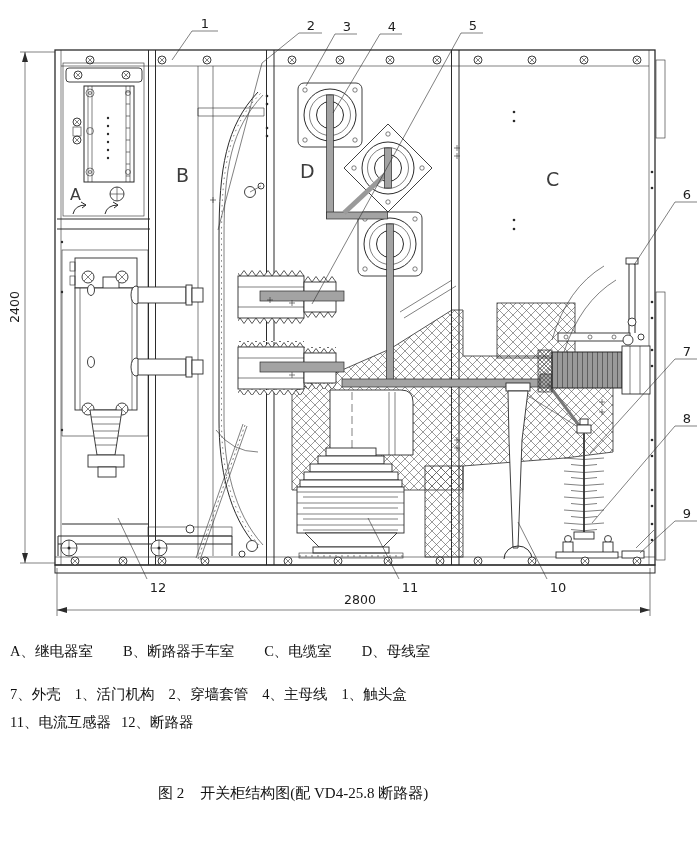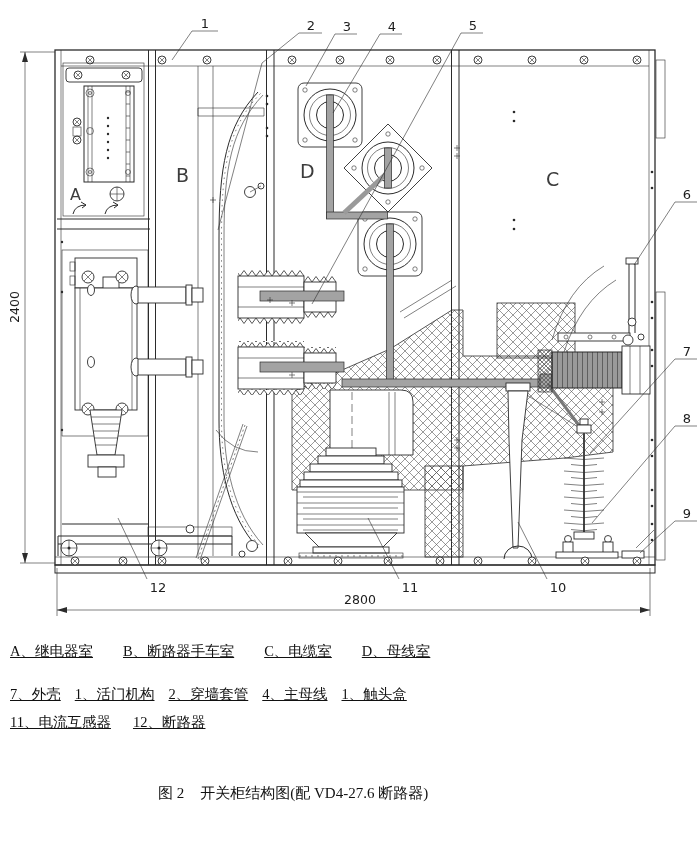--- a/index.html
+++ b/index.html
@@ -10,24 +10,24 @@
   svg .t{stroke:#2b2b2b;stroke-width:0.6;fill:none;}
   svg .w{fill:#ffffff;stroke:#2b2b2b;stroke-width:0.9;}
   svg .g{fill:#a3a3a3;stroke:#2b2b2b;stroke-width:0.7;}
   svg .h{fill:url(#xh);stroke:#2b2b2b;stroke-width:0.8;}
   svg .dk{fill:#2b2b2b;stroke:none;}
   svg text{user-select:none;}
   svg .room{font:19px "DejaVu Sans",sans-serif;fill:#3c3c3c;}
   svg .rooma{font:16px "DejaVu Sans",sans-serif;fill:#3c3c3c;}
   svg .cn{font:13px "DejaVu Sans",sans-serif;fill:#1c1c1c;text-anchor:middle;}
   svg .dim{font:12.5px "DejaVu Sans",sans-serif;fill:#1c1c1c;text-anchor:middle;}
-  .legend{padding:10px 0 0 10px;text-decoration:underline;}
+  .legend{padding:10px 0 0 10px;}
   .legend-row{display:flex;gap:14px;font-size:14.5px;margin-bottom:9px;white-space:nowrap;}
   .legend-row.rooms{gap:30px;margin-bottom:24px;}
-  .legend-row.last{gap:22px;}
+  .legend-row.last{gap:10px;}
   .caption{margin-top:52px;padding-left:158px;display:flex;gap:16px;font-size:15px;white-space:nowrap;}
 </style>
 </head>
 <body>
 
 <div class="drawing-wrap">
 <svg width="700" height="632" viewBox="0 0 700 632">
   <defs>
     <pattern id="xh" width="9" height="9" patternUnits="userSpaceOnUse">
       <path d="M0,0 L9,9 M9,0 L0,9" stroke="#555" stroke-width="0.6"></path>
@@ -417,14 +417,14 @@
     <span>1、触头盒</span>
   </div>
   <div class="legend-row last">
     <span>11、电流互感器</span>
     <span>12、断路器</span>
   </div>
 </div>
 
 <div class="caption">
   <span>图 2</span>
-  <span>开关柜结构图(配 VD4-27.6 断路器)</span>
+  <span>开关柜结构图(配 VD4-25.8 断路器)</span>
 </div>
 
 </body></html>

